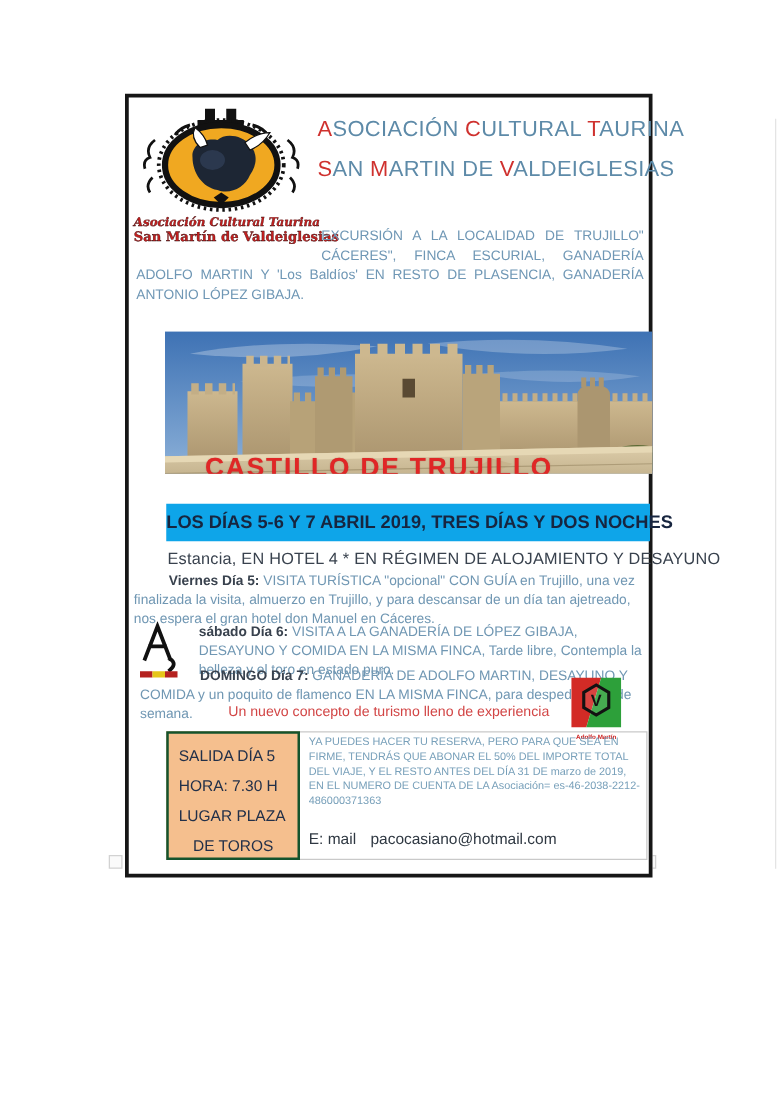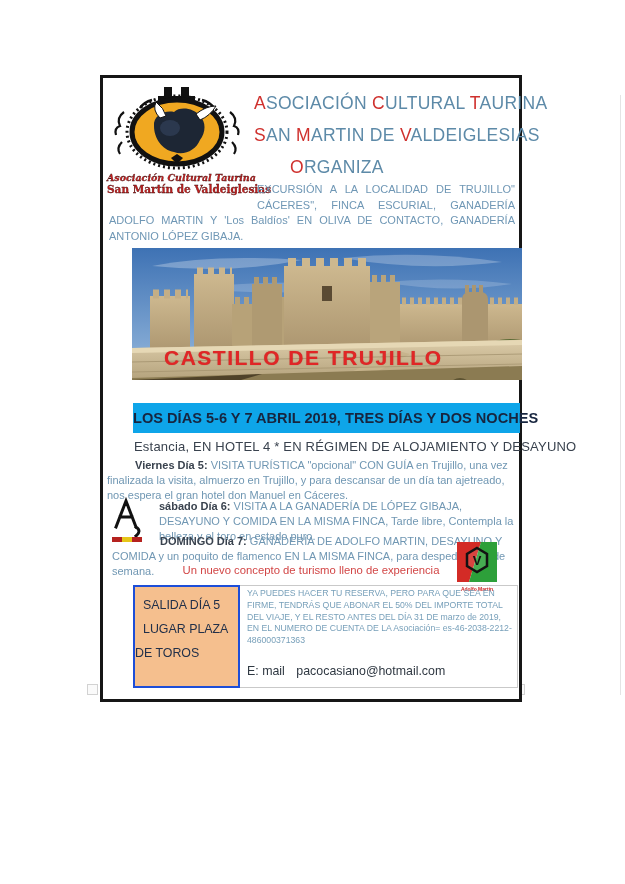--- a/index.html
+++ b/index.html
@@ -15,42 +15,42 @@
   .emblem .logo-text2{font-family:"DejaVu Serif",serif;font-weight:bold;font-size:10.5px;color:#c41f1f;-webkit-text-stroke:0.3px #3a1010;white-space:nowrap;}
   .title-block{position:absolute;left:151px;top:9px;width:264px;font-size:17.5px;letter-spacing:0.3px;line-height:32px;font-weight:500;white-space:nowrap;}
   .title-l3{padding-left:36px;}
   .hr{color:#cf312e;}
   .hb{color:#5d8aa8;margin-top:14px;}
 
   .intro{position:absolute;left:6px;top:104px;width:406px;font-size:11px;line-height:15.5px;color:#6f97b5;text-align:justify;}
   .intro-spacer{float:left;width:148px;height:31px;}
 
   
-  .castle{position:absolute;left:29px;top:170px;width:390px;height:132px;overflow:hidden;}
+  .castle{position:absolute;left:29px;top:187px;width:390px;height:114px;overflow:hidden;}
   .castle-caption{position:absolute;left:32px;top:98px;width:330px;font-size:21px;font-weight:bold;color:#e02626;letter-spacing:1.5px;text-shadow:0 0 1px rgba(120,0,0,.4);white-space:nowrap;}
 
   .banner{position:absolute;left:30px;top:325px;width:387px;height:30px;background:#0ea5e9;color:#17253f;font-size:14.6px;font-weight:bold;text-align:center;line-height:30px;white-space:nowrap;}
 
   .stay-line{position:absolute;left:31px;top:361px;width:385px;font-size:13px;color:#39424e;letter-spacing:0.2px;white-space:nowrap;}
 
   .para{font-size:11px;line-height:15px;color:#7097b3;}
   .para b{color:#39424e;font-weight:bold;}
   .p-viernes{position:absolute;left:4px;top:380px;width:412px;text-indent:28px;}
   .brand-logo{position:absolute;left:7px;top:419px;}
   .p-sabado{position:absolute;left:56px;top:421px;width:358px;}
   .p-domingo{position:absolute;left:9px;top:456px;width:400px;text-indent:48px;}
   .adolfo{position:absolute;left:352px;top:464px;width:44px;text-align:center;}
   .adolfo-label{font-size:5px;color:#c22;line-height:6px;margin-top:0px;font-weight:bold;}
   .slogan{position:absolute;left:0;top:486px;width:100%;text-align:center;font-size:11.3px;color:#d24545;}
 
   
   .bottom-box{position:absolute;left:32px;top:507px;width:383px;height:103px;border:1px solid #c9c9c9;box-sizing:border-box;}
-  .depart-box{position:absolute;left:30px;top:507px;width:107px;height:103px;background:#f5bf8e;border:2px solid #1d4ed8;box-sizing:border-box;color:#223049;font-size:12.4px;font-weight:500;padding-top:6px;}
+  .depart-box{position:absolute;left:30px;top:507px;width:107px;height:103px;background:#f5bf8e;border:2px solid #14532d;box-sizing:border-box;color:#223049;font-size:12.4px;font-weight:500;padding-top:6px;}
   .depart-box div{line-height:24px;padding-left:8px;white-space:nowrap;}
-  .depart-box .dcenter{padding-left:0;}
+  .depart-box .dcenter{text-align:center;padding-left:0;}
   .booking-text{position:absolute;left:144px;top:510px;width:266px;font-size:8.7px;line-height:11.8px;color:#78a0ba;}
   .phone-line{position:absolute;left:144px;top:560px;width:270px;font-size:12.4px;color:#2f3842;white-space:nowrap;}
   .phone-num{margin-left:18px;}
   .email-line{position:absolute;left:144px;top:586px;width:270px;font-size:12.4px;color:#2f3842;white-space:nowrap;}
   .email-addr{margin-left:8px;}
 </style>
 </head>
 <body>
 
 <div class="page">
@@ -82,26 +82,25 @@
 
         <path d="M69 84 l-6 -6 6 -4 6 4 z" fill="#111"></path>
       </svg>
       <div class="logo-text1">Asociación Cultural Taurina</div>
       <div class="logo-text2">San Martín de Valdeiglesias</div>
     </div>
 
     <div class="title-block">
       <div><span class="hr">A</span><span class="hb">SOCIACIÓN </span><span class="hr">C</span><span class="hb">ULTURAL </span><span class="hr">T</span><span class="hb">AURINA</span></div>
       <div><span class="hr">S</span><span class="hb">AN  </span><span class="hr">M</span><span class="hb">ARTIN DE </span><span class="hr">V</span><span class="hb">ALDEIGLESIAS</span></div>
-      <div class="title-l3"><span class="hr">O</span><span class="hb">RGANIZA</span></div>
     </div>
 
     <div class="intro">
       <span class="intro-spacer"></span>
-      <span>EXCURSIÓN A LA LOCALIDAD DE TRUJILLO" CÁCERES", FINCA ESCURIAL, GANADERÍA ADOLFO MARTIN Y 'Los Baldíos' EN OLIVA DE CONTACTO, GANADERÍA ANTONIO LÓPEZ GIBAJA.</span>
+      <span>EXCURSIÓN A LA LOCALIDAD DE TRUJILLO" CÁCERES", FINCA ESCURIAL, GANADERÍA ADOLFO MARTIN Y 'Los Baldíos' EN RESTO DE PLASENCIA, GANADERÍA ANTONIO LÓPEZ GIBAJA.</span>
     </div>
 
     <div class="castle">
       <svg width="390" height="146" viewBox="0 0 390 146">
         <defs>
           <linearGradient id="sky" x1="0" y1="0" x2="0" y2="1">
             <stop offset="0" stop-color="#3e72b4"></stop>
             <stop offset="0.65" stop-color="#7fa6d2"></stop>
             <stop offset="1" stop-color="#aec7e0"></stop>
           </linearGradient>
@@ -199,20 +198,21 @@
       </svg>
       <div class="adolfo-label">Adolfo Martín</div>
     </div>
 
     <div class="slogan">Un nuevo concepto de turismo lleno de experiencia</div>
 
     <div class="bottom-box"></div>
 
     <div class="depart-box">
       <div>SALIDA DÍA 5</div>
+      <div>HORA:   7.30 H</div>
       <div>LUGAR  PLAZA</div>
       <div class="dcenter">DE TOROS</div>
     </div>
 
     <div class="booking-text">YA PUEDES HACER TU RESERVA, PERO PARA QUE SEA EN FIRME, TENDRÁS QUE ABONAR EL 50% DEL IMPORTE TOTAL DEL VIAJE, Y EL RESTO ANTES DEL DÍA 31 DE marzo de 2019, EN EL NUMERO DE CUENTA DE LA Asociación= es-46-2038-2212-486000371363</div>
 
 
     <div class="email-line">
       <span>E: mail</span>
       <span class="email-addr">pacocasiano@hotmail.com</span>

